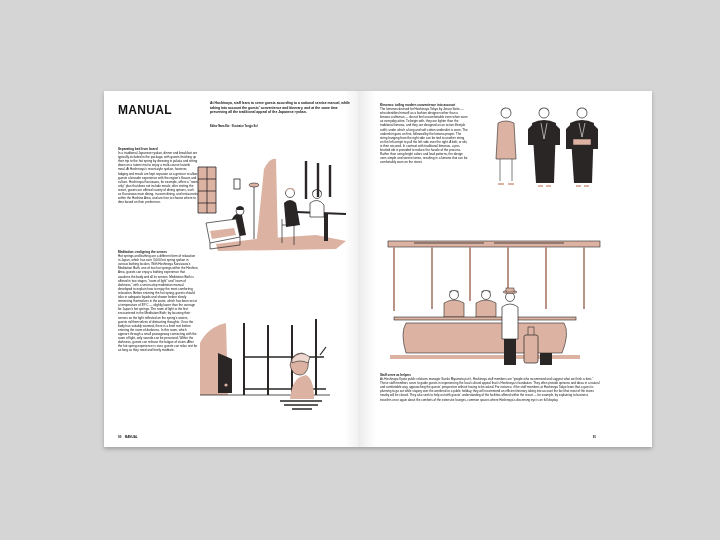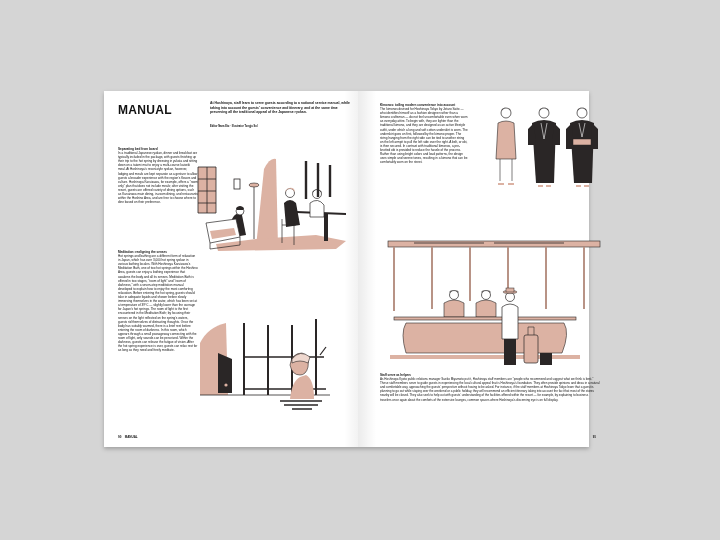--- a/index.html
+++ b/index.html
@@ -1,21 +1,21 @@
 <!DOCTYPE html>
 <html><head>
 <meta charset="utf-8">
 <style>
   html, body { margin: 0; padding: 0; }
   body {
     width: 720px; height: 540px; background: #d5d5d5; position: relative; overflow: hidden;
     font-family: "Liberation Sans", sans-serif; color: #111;
   }
   .spread {
-    position: absolute; left: 104px; top: 91px; width: 485px; height: 356px;
+    position: absolute; left: 104px; top: 91px; width: 548px; height: 356px;
     background: #fff; box-shadow: 0 2px 4px rgba(0,0,0,0.25);
   }
   .page { position: absolute; top: 0; height: 356px; overflow: hidden; }
   .page.left { left: 0; width: 254px; }
   .page.right { left: 254px; width: 256px; }
   .gutter-shade-l { position: absolute; right: 0; top: 0; width: 14px; height: 100%;
     background: linear-gradient(to right, rgba(0,0,0,0), rgba(0,0,0,0.05)); }
   .gutter-shade-r { position: absolute; left: 0; top: 0; width: 18px; height: 100%;
     background: linear-gradient(to right, rgba(0,0,0,0.08), rgba(0,0,0,0)); }
 

